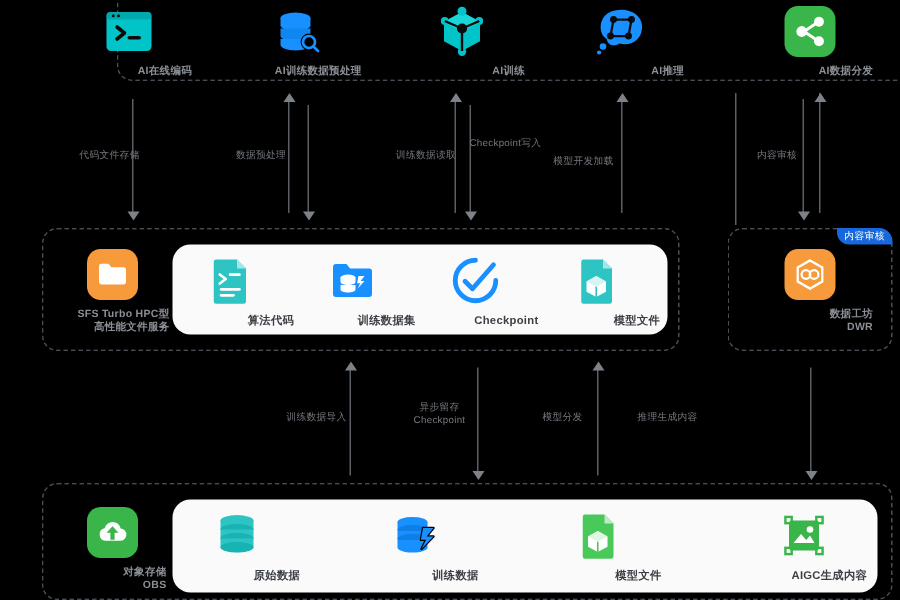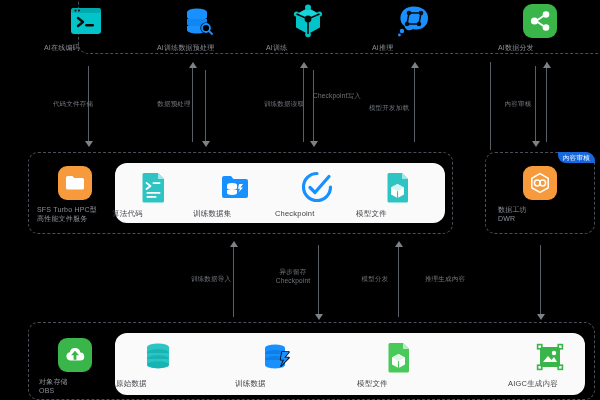--- a/index.html
+++ b/index.html
@@ -23,21 +23,21 @@
   .dbox.bottom  { left:28px;  top:322px;  width:567px; height:78px; }
 
   
   .wcard {
     position:absolute; background:#fafafa; border-radius:12px;
   }
   .wcard.mid    { left:115px; top:163px; width:330px; height:60px; }
   .wcard.bottom { left:115px; top:333px; width:470px; height:62px; }
 
   
-  .node { position:absolute; width:84px; text-align:left; }
+  .node { position:absolute; width:84px; text-align:right;font-weight:bold; }
   .node .ico { width:34px; height:34px; margin:0 auto 5px; position:relative; }
   .node .lbl {
     font-size:7px; line-height:9px; color:#8b9097; white-space:pre-line;
     letter-spacing:.2px;
   }
   .node.on-white .lbl { color:#3b3f45; font-size:7.5px; }
 
   
   .chip { width:34px;height:34px;border-radius:9px;display:flex;align-items:center;justify-content:center; }
   .chip svg, .ico svg { display:block; }
@@ -330,21 +330,21 @@
         <path d="M8 3 h13 l6 6 v22 a1.5 1.5 0 0 1 -1.5 1.5 H8 A1.5 1.5 0 0 1 6.5 31 V4.5 A1.5 1.5 0 0 1 8 3 Z" fill="#49c95a"></path>
         <path d="M21 3 l6 6 h-6 Z" fill="#bdeac4"></path>
         <path d="M16.5 14 L23 17.6 V24.5 L16.5 28 L10 24.5 V17.6 Z" fill="#fff"></path>
         <path d="M16.5 14 L23 17.6 L16.5 21.2 L10 17.6 Z" fill="#dff6e3"></path>
         <path d="M16.5 21.2 V28" stroke="#49c95a" stroke-width="1.1"></path>
       </svg>
     </div>
     <div class="lbl">模型文件</div>
   </div>
 
-  <div class="node on-white" style="left:508px;top:340px;">
+  <div class="node on-white" style="left:494px;top:340px;">
     <div class="ico">
       <svg width="34" height="34" viewBox="0 0 34 34">
         <rect x="7" y="7" width="20" height="20" rx="2" fill="#39b54a"></rect>
         <path d="M10 22 l5-6 3.5 4 2.5-3 3 5 Z" fill="#fff"></path>
         <circle cx="21" cy="13" r="2.2" fill="#fff"></circle>
         <g fill="none" stroke="#39b54a" stroke-width="1.6">
           <rect x="4.6" y="4.6" width="4.2" height="4.2"></rect>
           <rect x="25.2" y="4.6" width="4.2" height="4.2"></rect>
           <rect x="4.6" y="25.2" width="4.2" height="4.2"></rect>
           <rect x="25.2" y="25.2" width="4.2" height="4.2"></rect>

